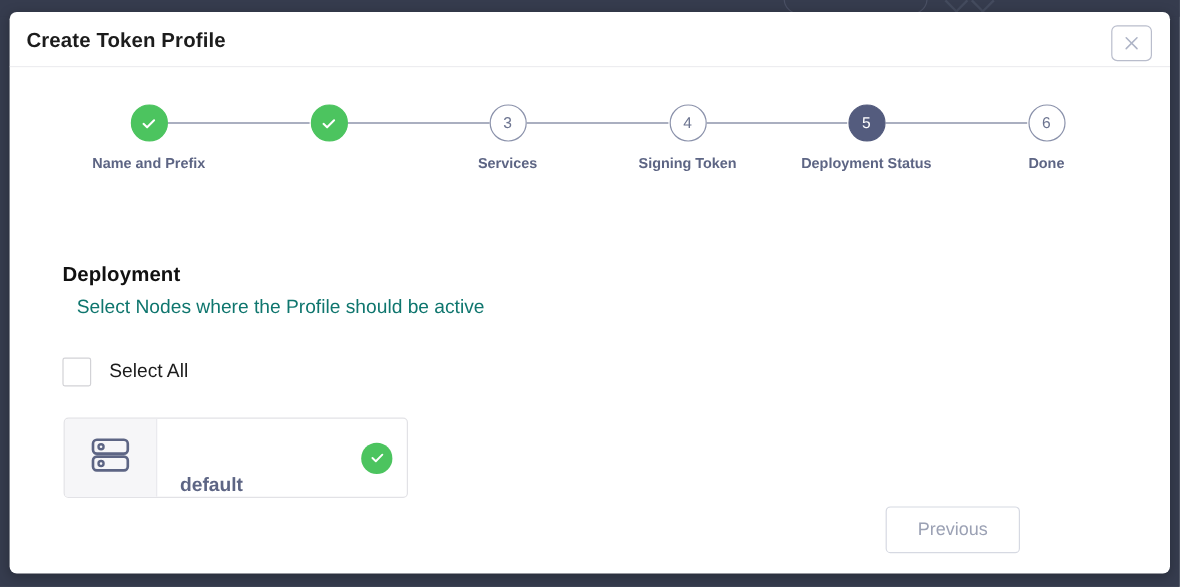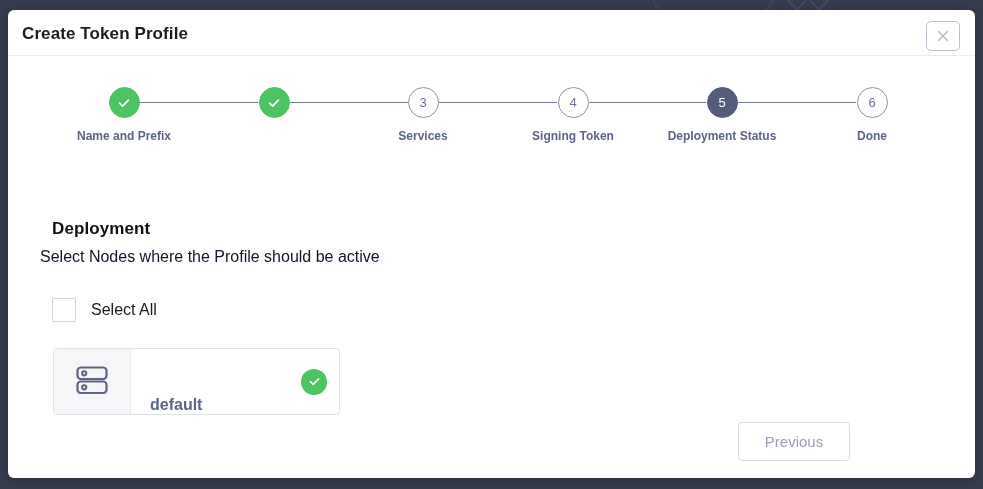--- a/index.html
+++ b/index.html
@@ -163,24 +163,24 @@
     left: 44px;
     top: 186px;
     font-size: 17px;
     font-weight: bold;
     color: #111111;
     letter-spacing: .1px;
     margin-top: 23px;
   }
   .section-subtitle {
     position: absolute;
-    left: 32px;
+    left: 56px;
     top: 238px;
     font-size: 16px;
-    color: #0f172a;
+    color: #0f766e;
   }
 
   .select-all-row {
     position: absolute;
     left: 44px;
     top: 288px;
     display: flex;
     align-items: center;
     cursor: pointer;
   }

